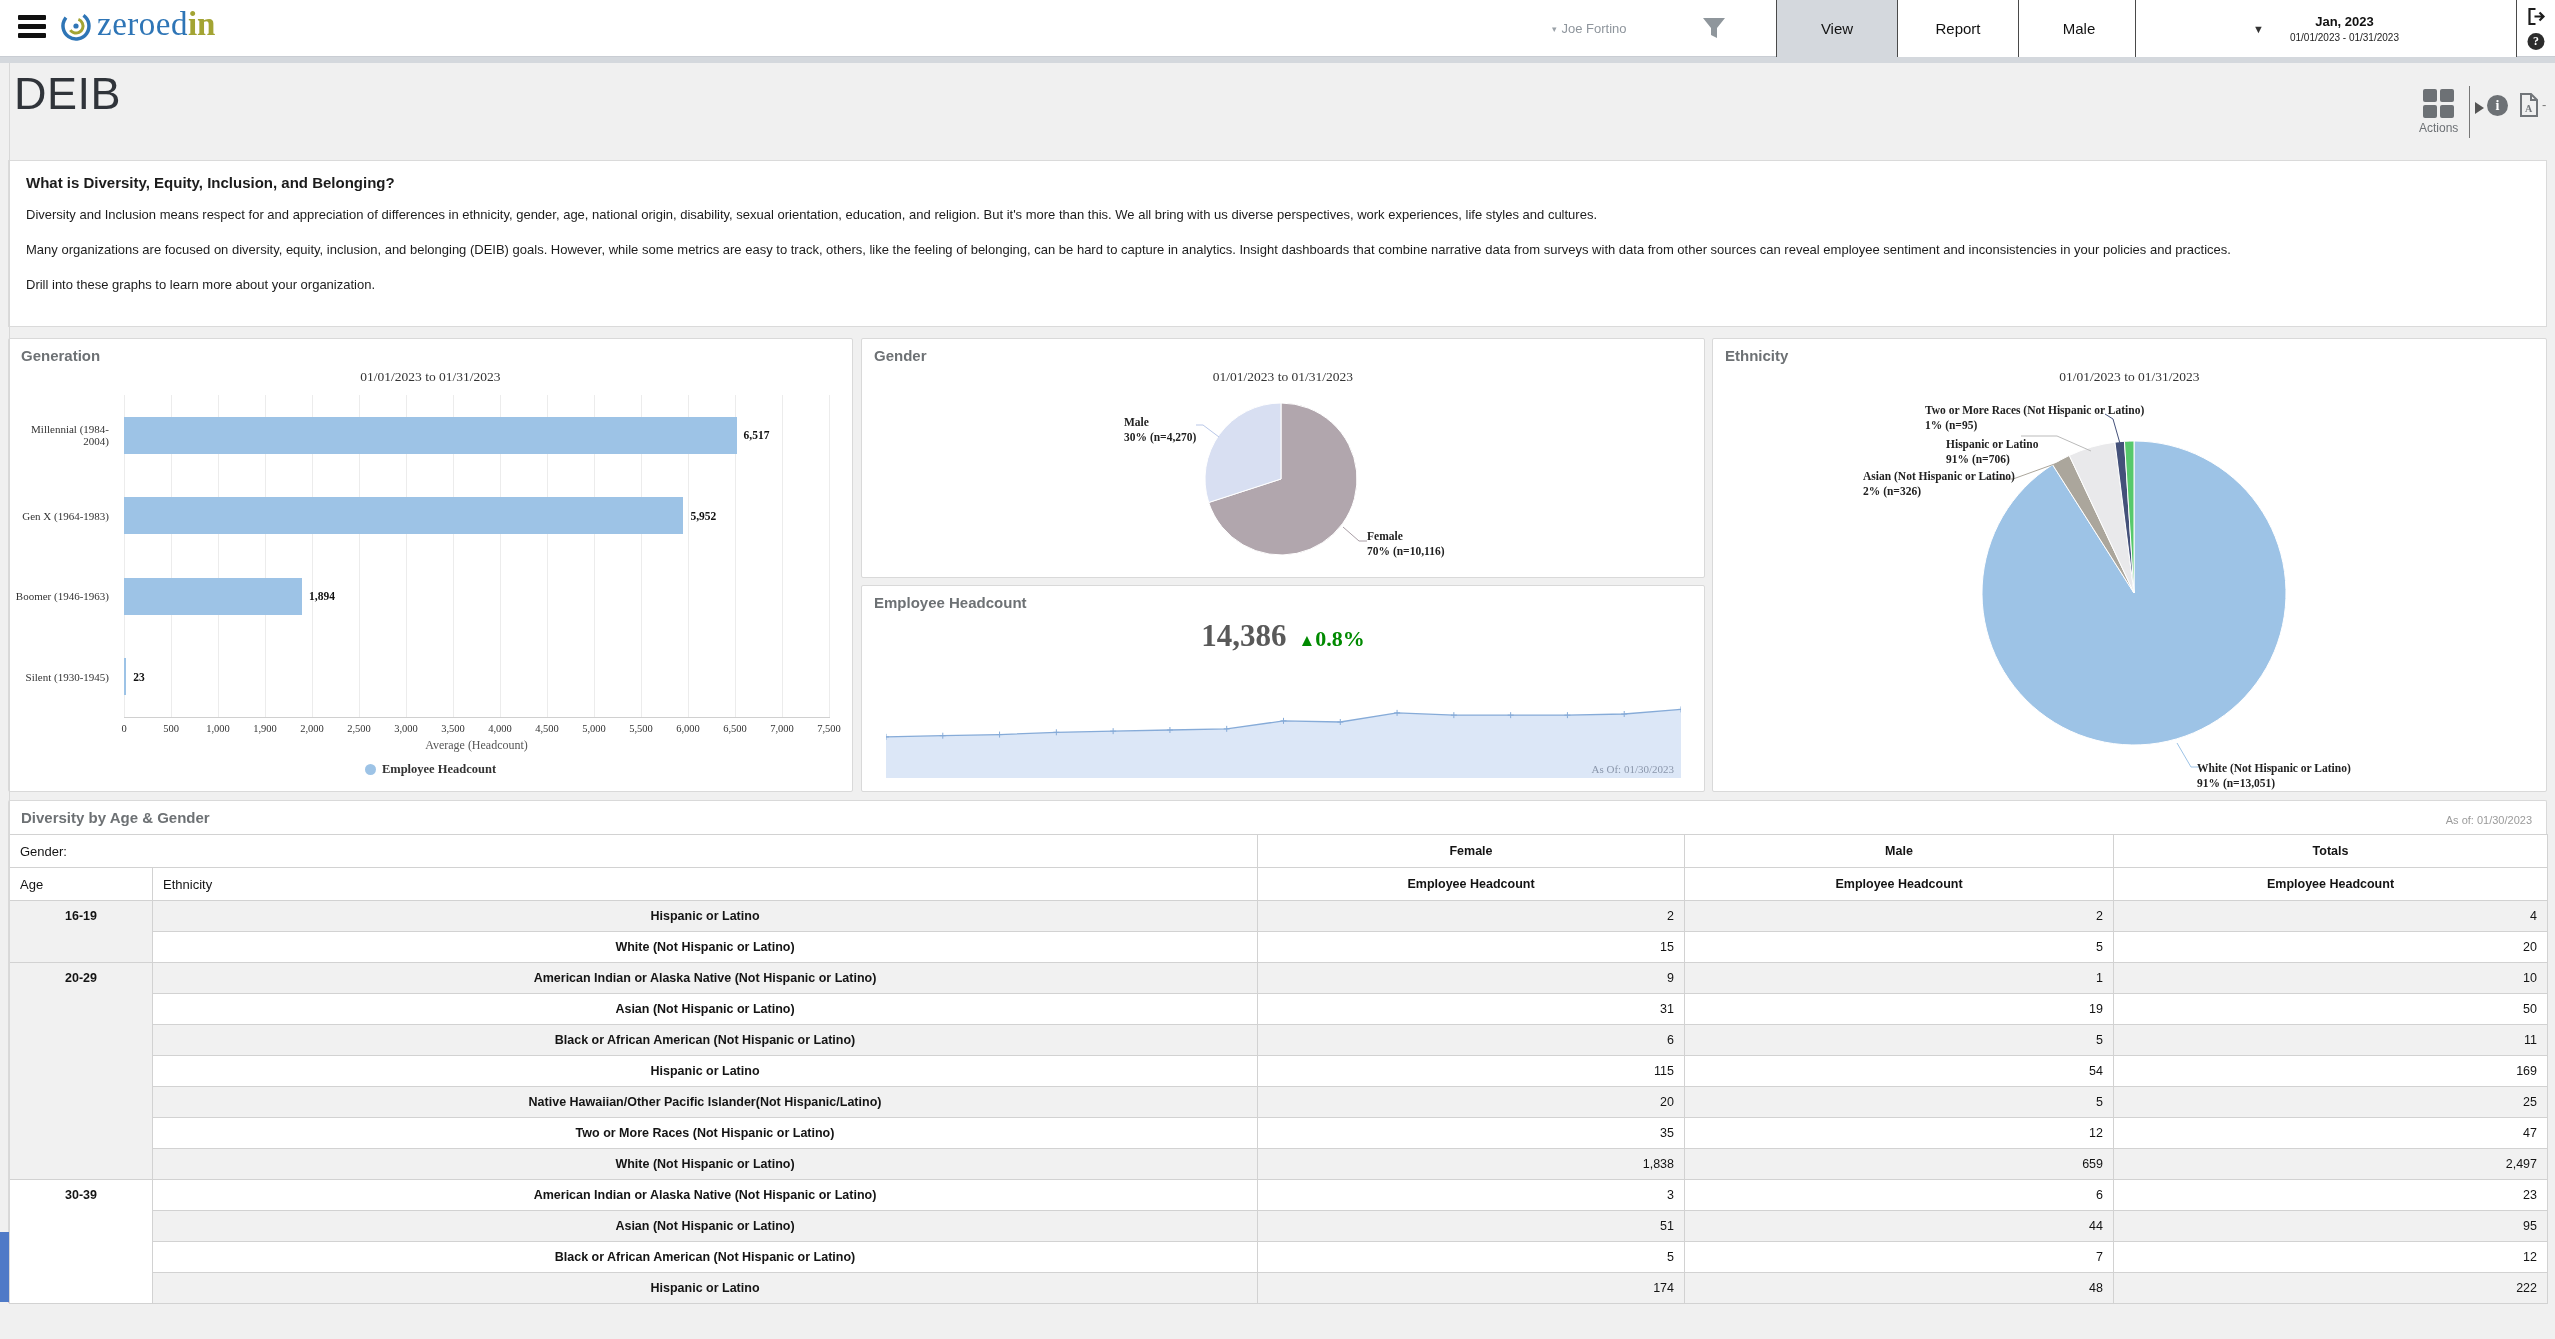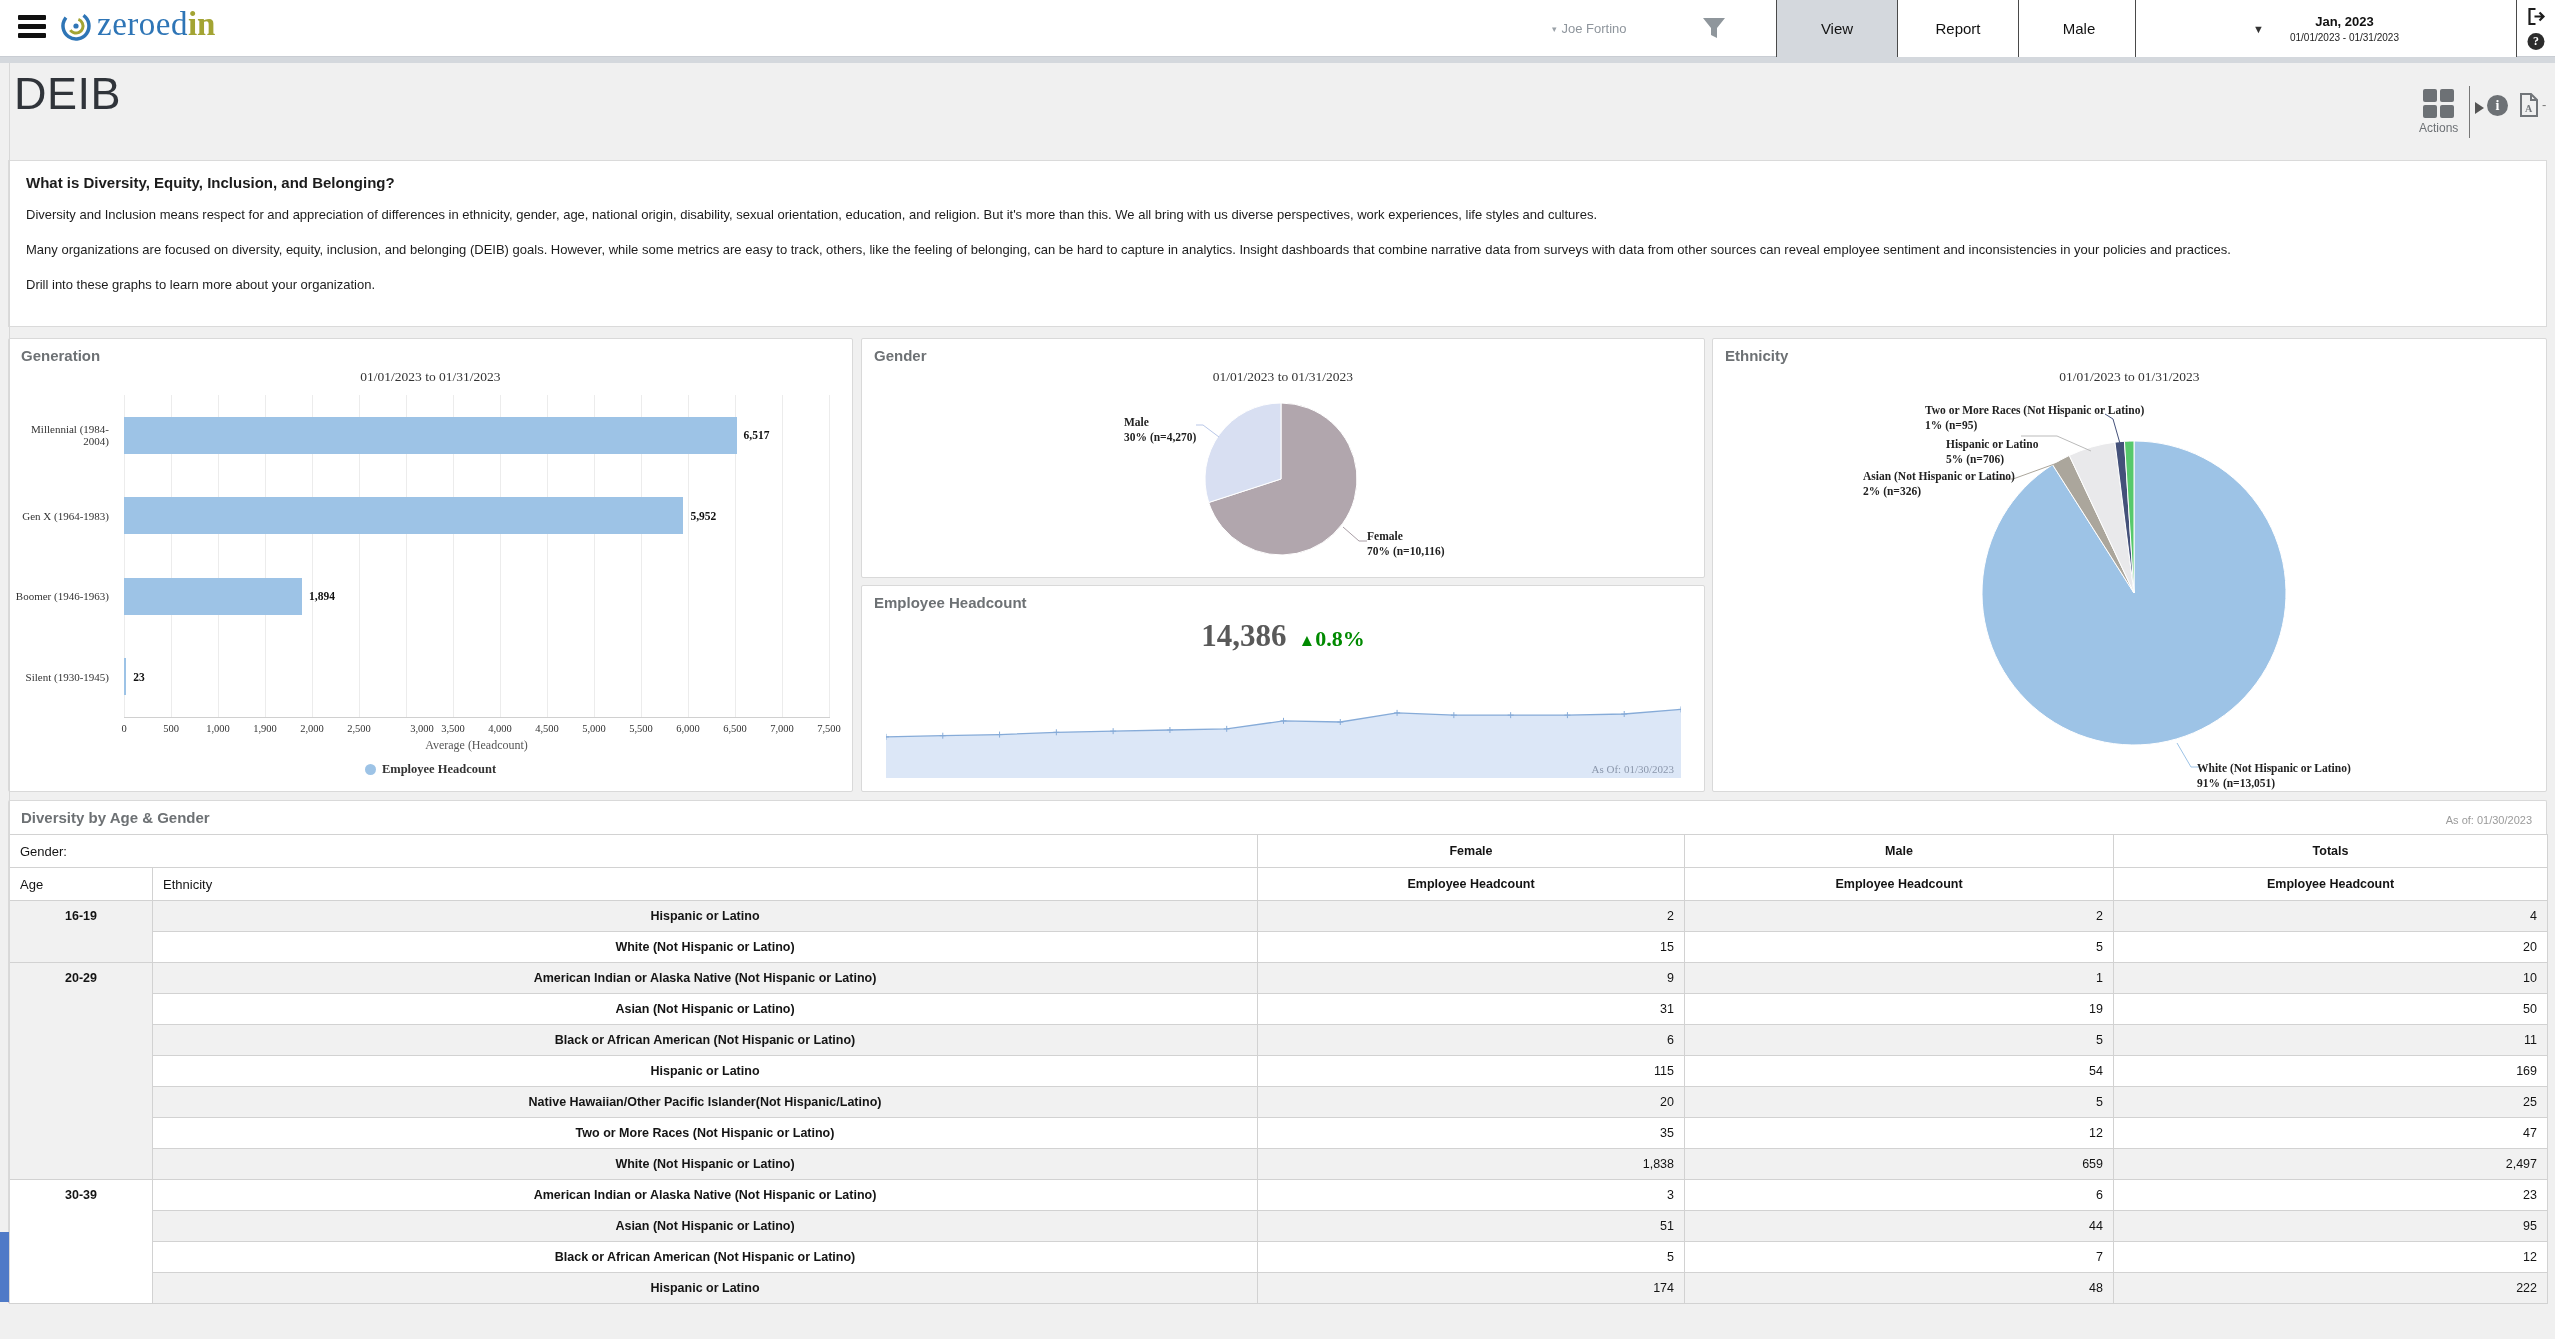--- a/index.html
+++ b/index.html
@@ -245,21 +245,21 @@
         </div>
       </div>
     <div class="gaxis"></div>
     <div id="gen-ticklabels">
         <div class="gtick-label" style="left: 115px;">0</div>
         <div class="gtick-label" style="left: 162px;">500</div>
         <div class="gtick-label" style="left: 209px;">1,000</div>
         <div class="gtick-label" style="left: 256px;">1,900</div>
         <div class="gtick-label" style="left: 303px;">2,000</div>
         <div class="gtick-label" style="left: 350px;">2,500</div>
-        <div class="gtick-label" style="left: 413px;">3,000</div>
+        <div class="gtick-label" style="left: 397px;">3,000</div>
         <div class="gtick-label" style="left: 444px;">3,500</div>
         <div class="gtick-label" style="left: 491px;">4,000</div>
         <div class="gtick-label" style="left: 538px;">4,500</div>
         <div class="gtick-label" style="left: 585px;">5,000</div>
         <div class="gtick-label" style="left: 632px;">5,500</div>
         <div class="gtick-label" style="left: 679px;">6,000</div>
         <div class="gtick-label" style="left: 726px;">6,500</div>
         <div class="gtick-label" style="left: 773px;">7,000</div>
         <div class="gtick-label" style="left: 820px;">7,500</div>
       </div>
@@ -336,21 +336,21 @@
       <polyline points="378,112 344,97 308,97" fill="none" stroke="#bbbbbb" stroke-width="1"></polyline>
       <polyline points="347,123 300,140 275,140" fill="none" stroke="#aba69c" stroke-width="1"></polyline>
       <polyline points="464,404 478,428 486,428" fill="none" stroke="#9dc3e6" stroke-width="1"></polyline>
     </svg>
     <div class="pie-label" style="left:212px; top:64px;">
       <div>Two or More Races (Not Hispanic or Latino)</div>
       <div>1% (n=95)</div>
     </div>
     <div class="pie-label" style="left:233px; top:98px;">
       <div>Hispanic or Latino</div>
-      <div>5% (n=706)</div>
+      <div>91% (n=706)</div>
     </div>
     <div class="pie-label" style="left:150px; top:130px;">
       <div>Asian (Not Hispanic or Latino)</div>
       <div>2% (n=326)</div>
     </div>
     <div class="pie-label" style="left:484px; top:422px;">
       <div>White (Not Hispanic or Latino)</div>
       <div>91% (n=13,051)</div>
     </div>
   </section>

